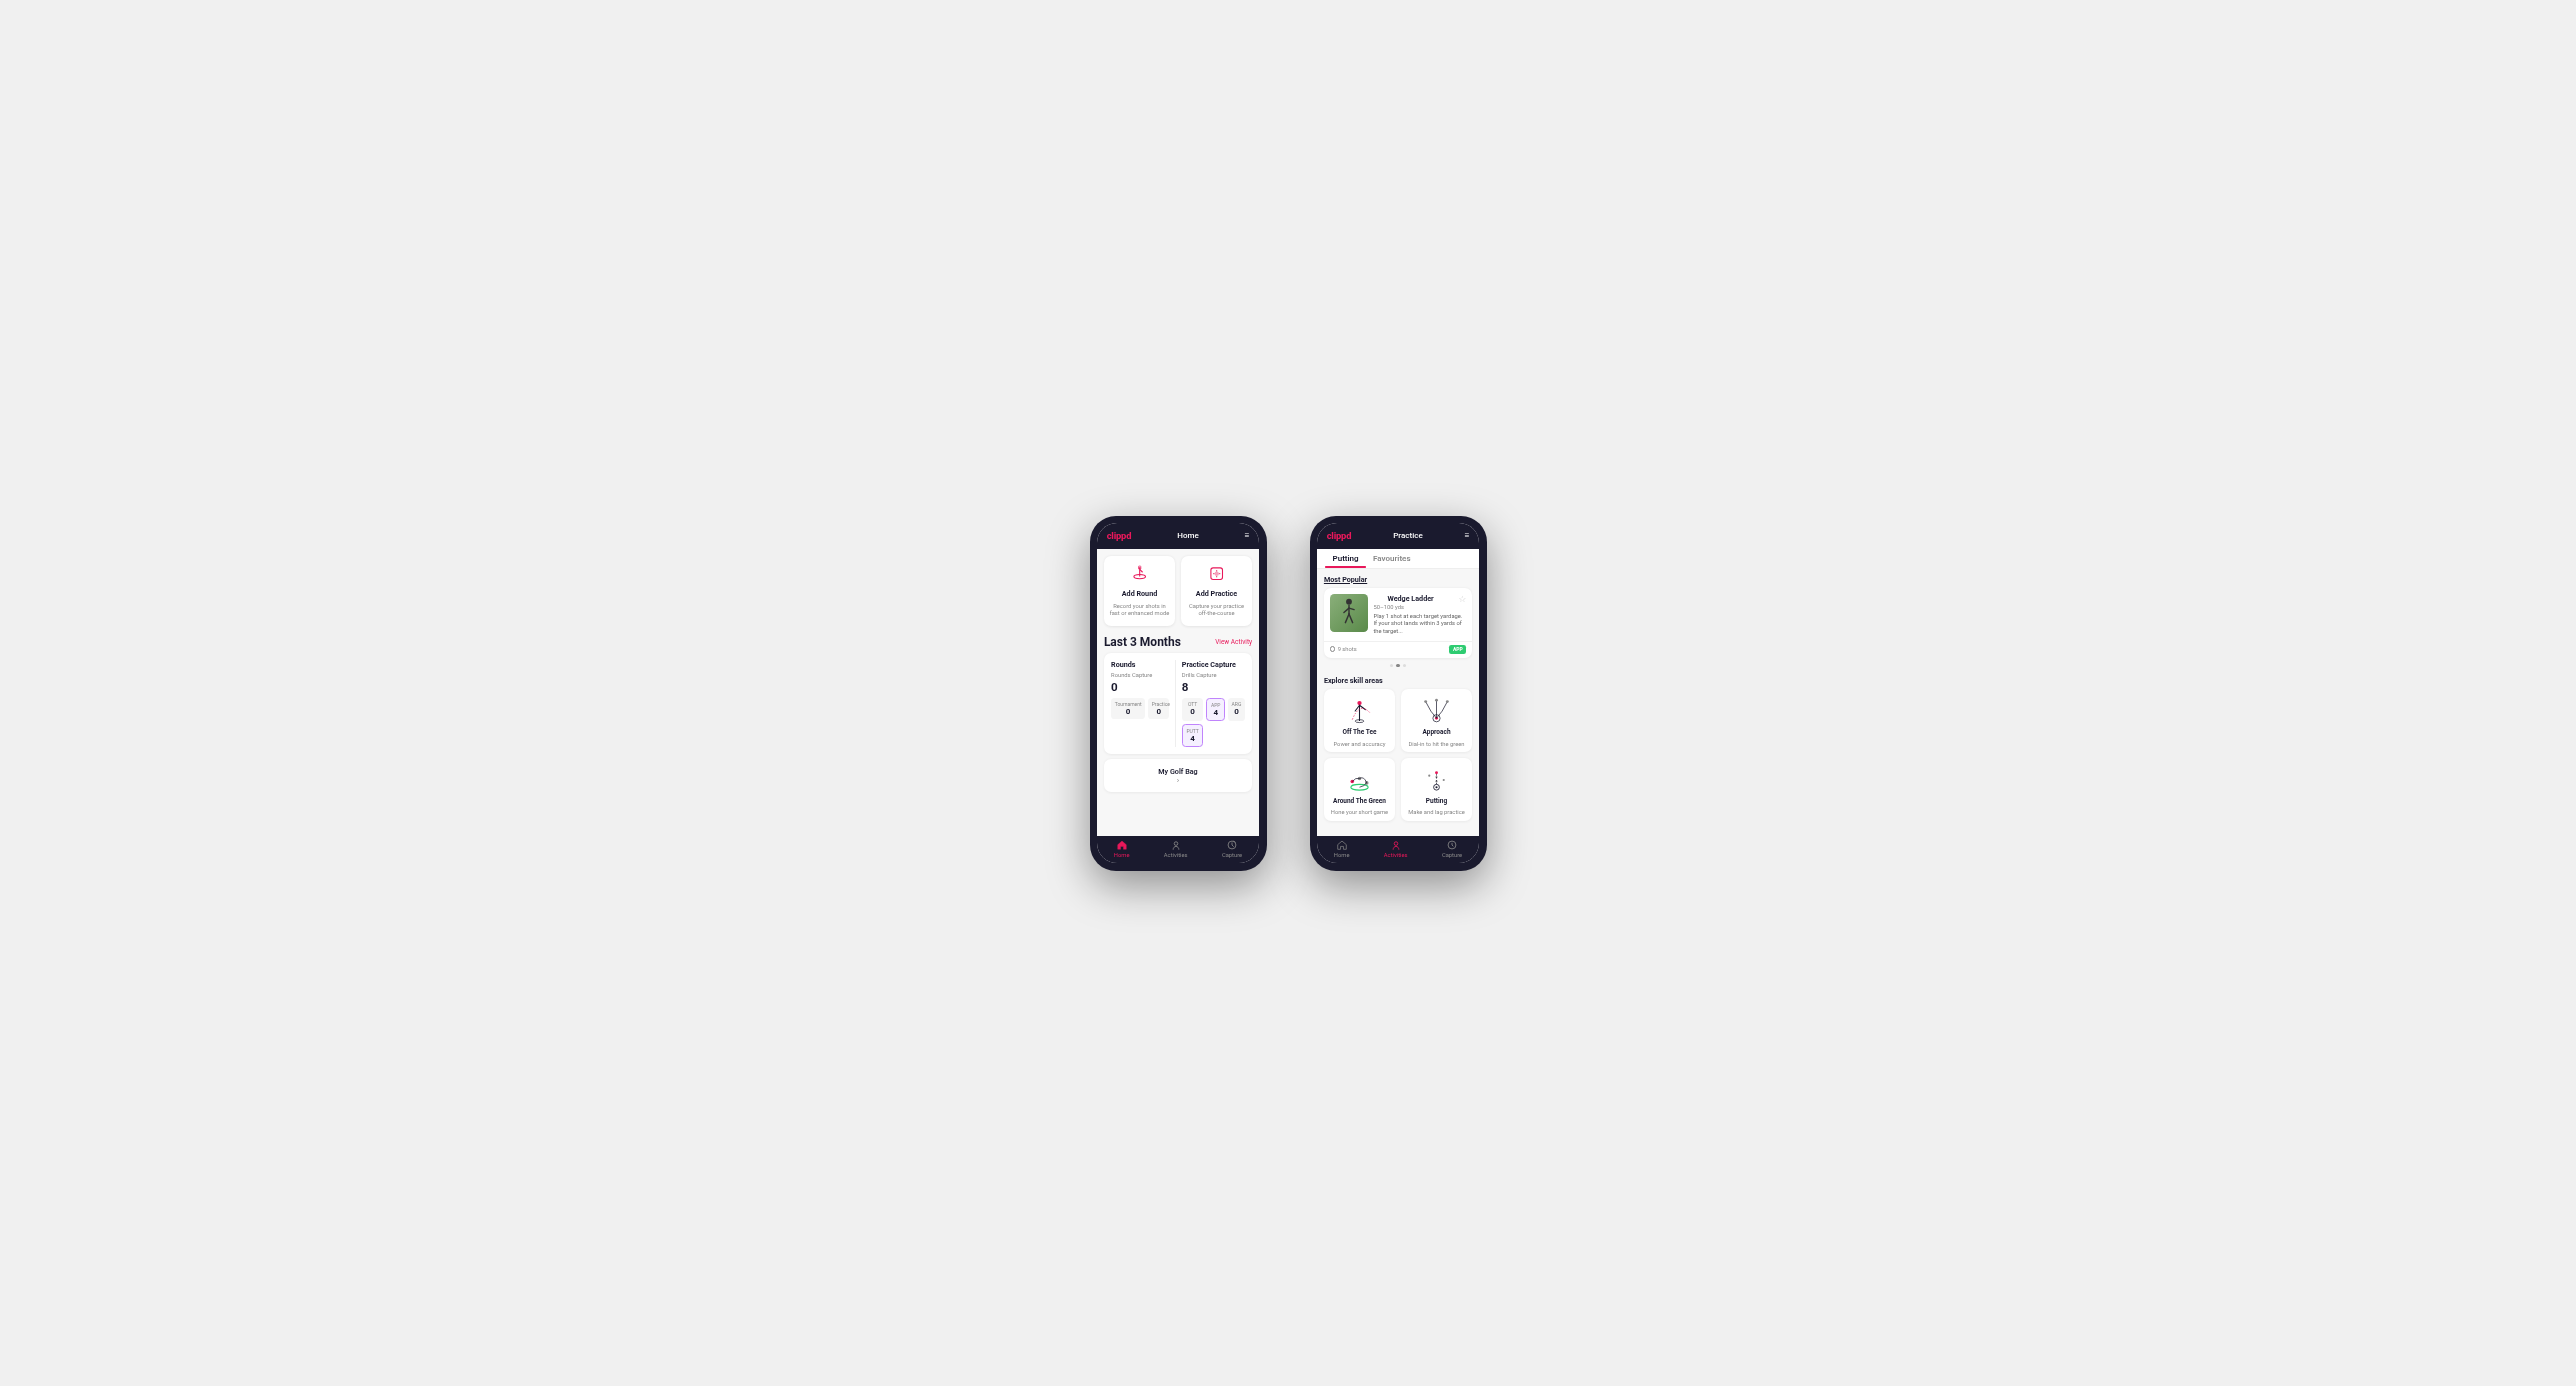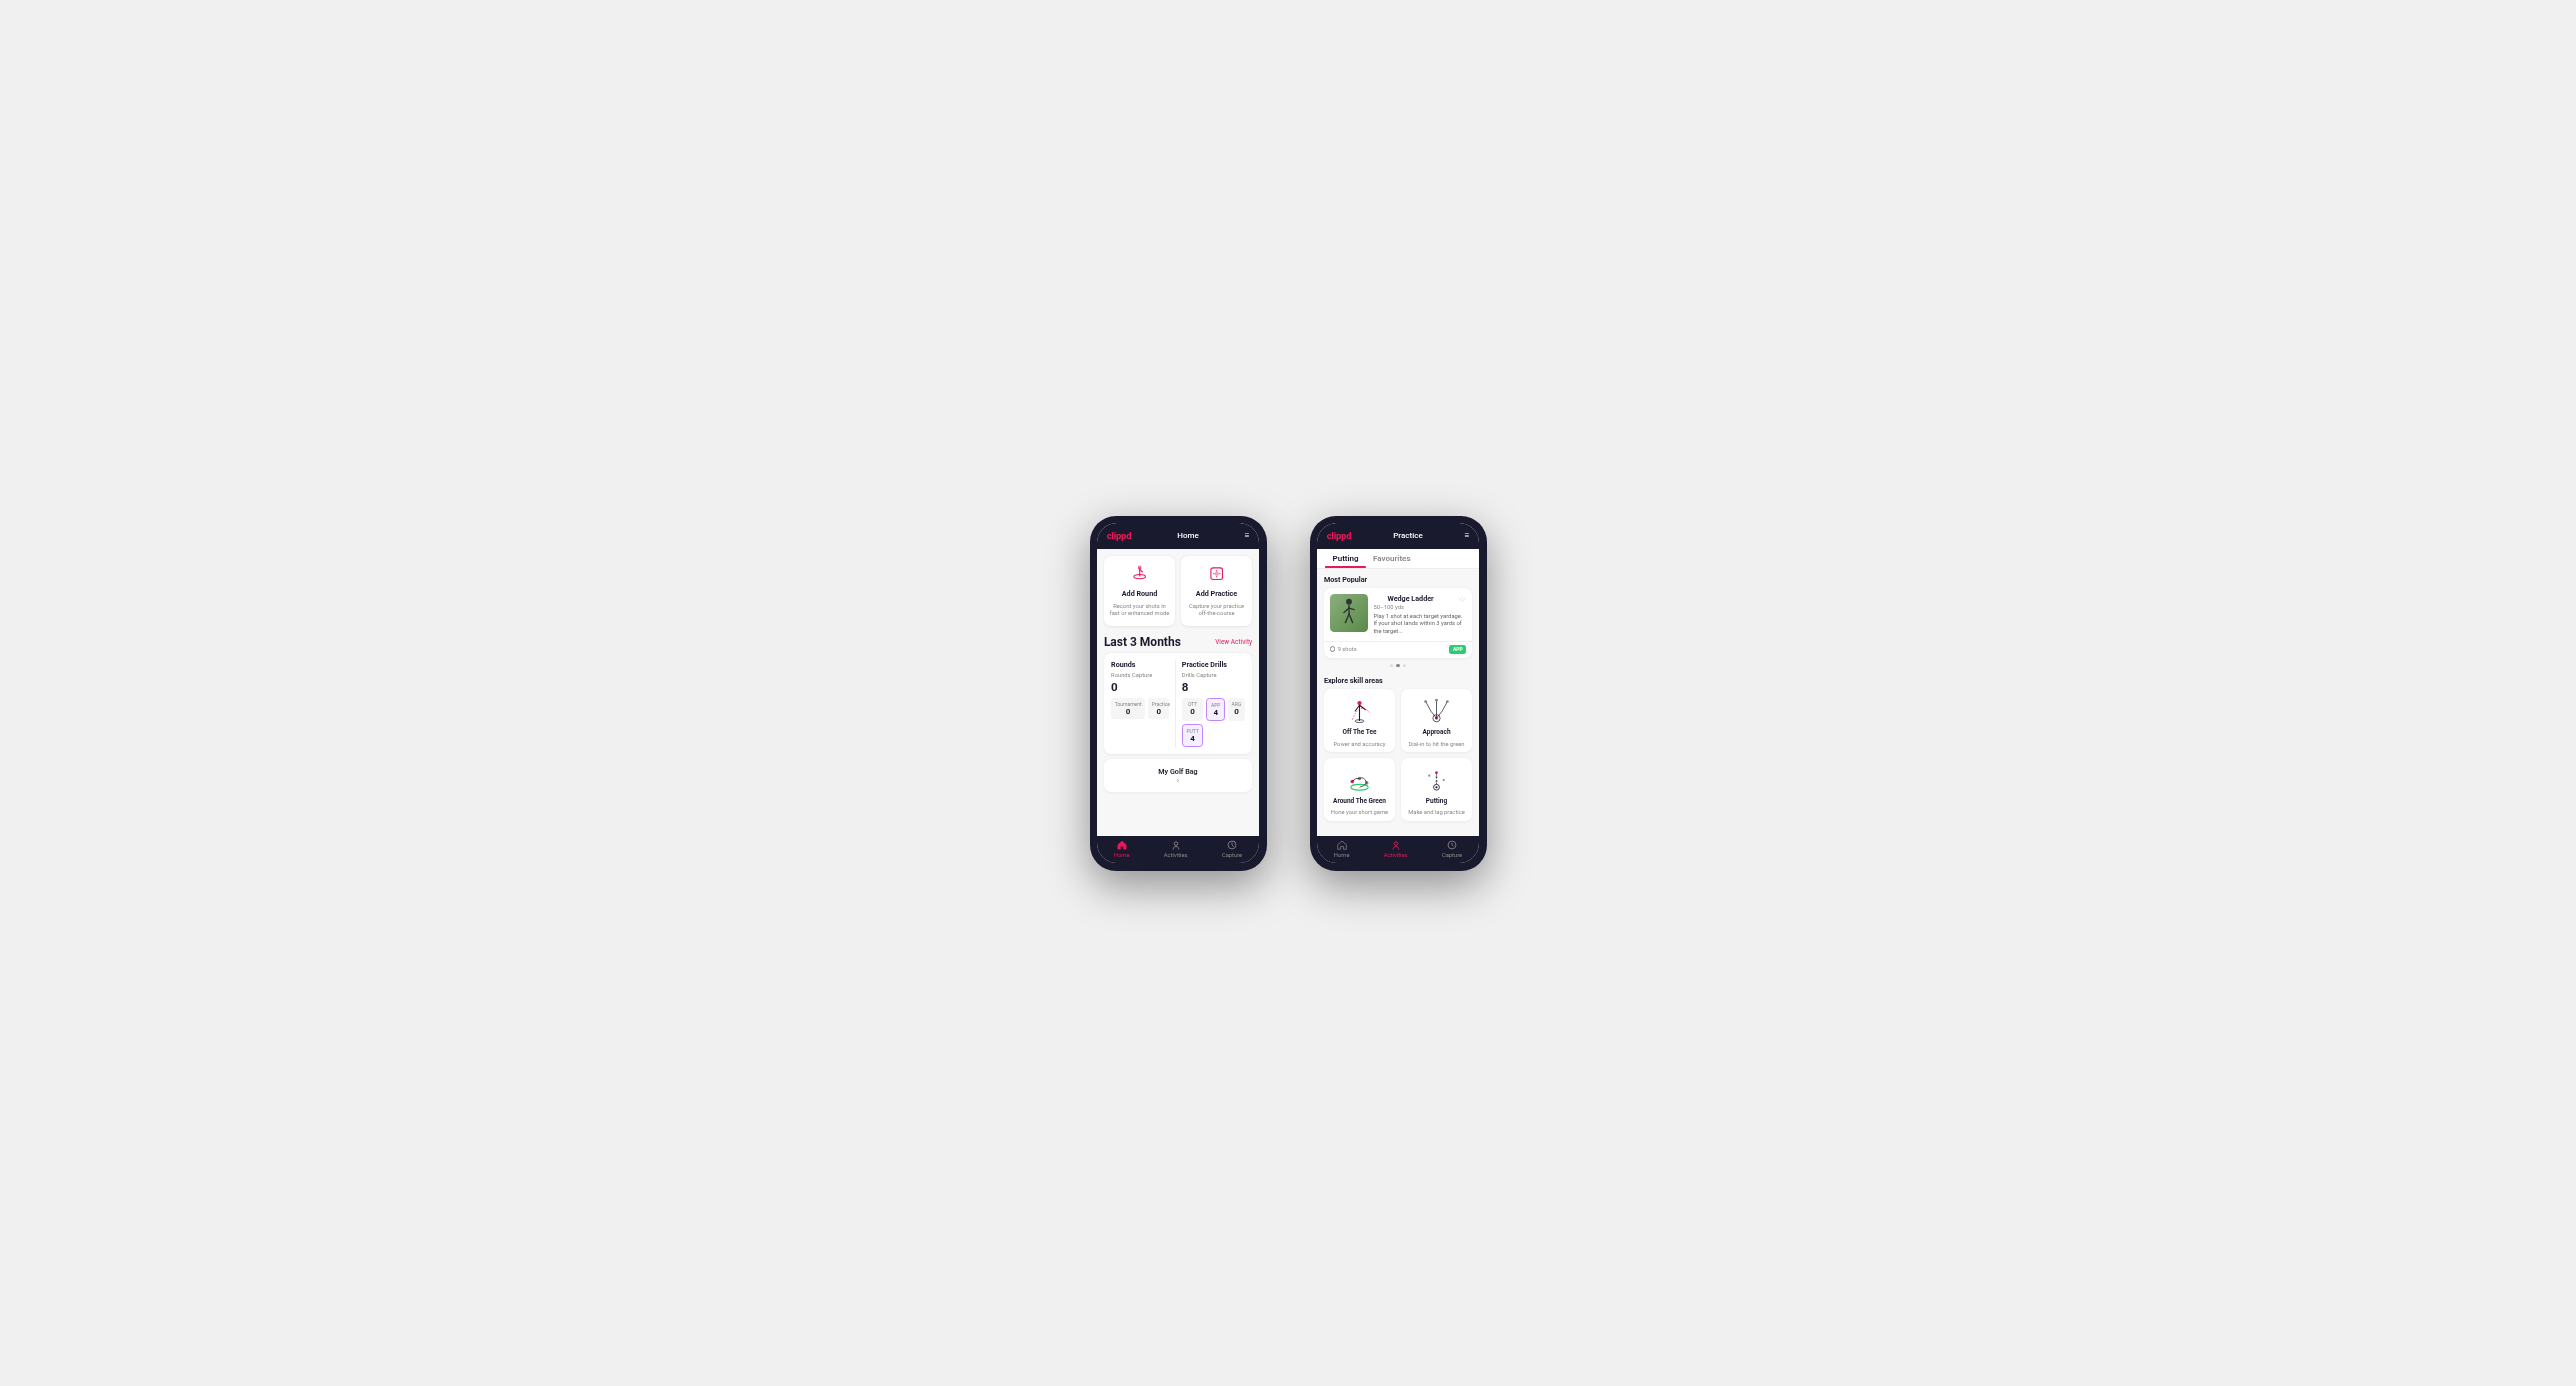--- a/index.html
+++ b/index.html
@@ -269,20 +269,21 @@
       height: 1.4px;
       background: #e8185a;
       border-radius: 0.7px;
     }
 
     .most-popular-title {
       font-size: 7.2px;
       font-weight: 700;
       color: #1a1a2e;
       padding: 5.8px 7.2px 4.3px;
+      text-decoration: underline;
     }
 
     .drill-card {
       background: #fff;
       margin: 0 7.2px 5.8px;
       border-radius: 7.2px;
       overflow: hidden;
       box-shadow: 0 0.7px 2.9px rgba(0,0,0,0.06);
     }
 
@@ -543,21 +544,21 @@
                   <div class="stat-sub-value">0</div>
                 </div>
                 <div class="stat-sub-item" style="grid-column: span 2;">
                   <div class="stat-sub-label">Practice</div>
                   <div class="stat-sub-value">0</div>
                 </div>
               </div>
             </div>
 
             <div class="stats-col">
-              <div class="stats-section-title">Practice Drills</div>
+              <div class="stats-section-title">Practice Capture</div>
               <div class="stat-label">Drills Capture</div>
               <div class="stat-value">8</div>
               <div class="stat-sub-grid">
                 <div class="stat-sub-item">
                   <div class="stat-sub-label">OTT</div>
                   <div class="stat-sub-value">0</div>
                 </div>
                 <div class="stat-sub-item highlight">
                   <div class="stat-sub-label">APP</div>
                   <div class="stat-sub-value">4</div>

